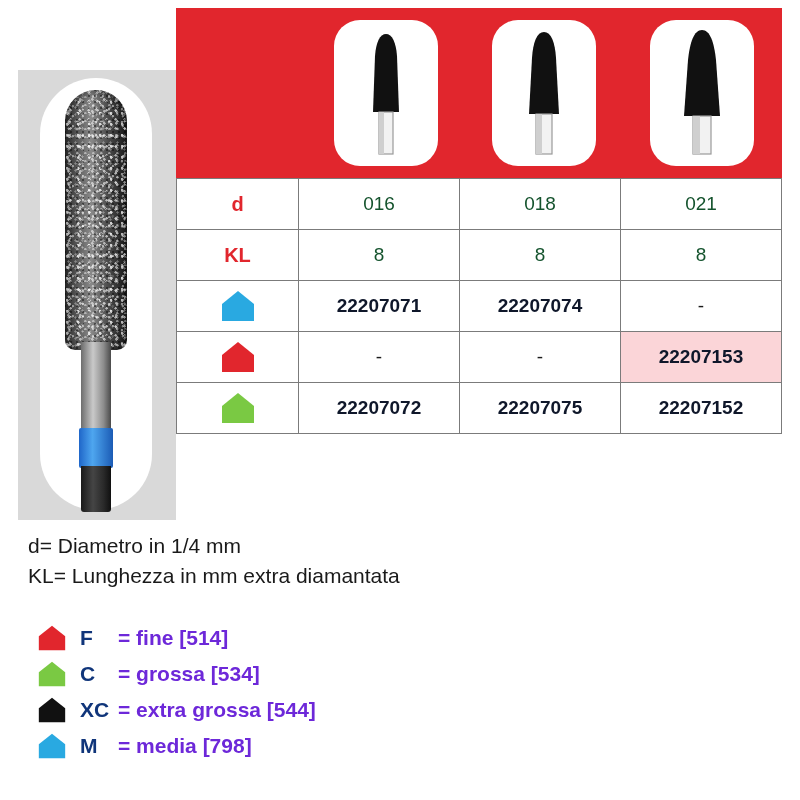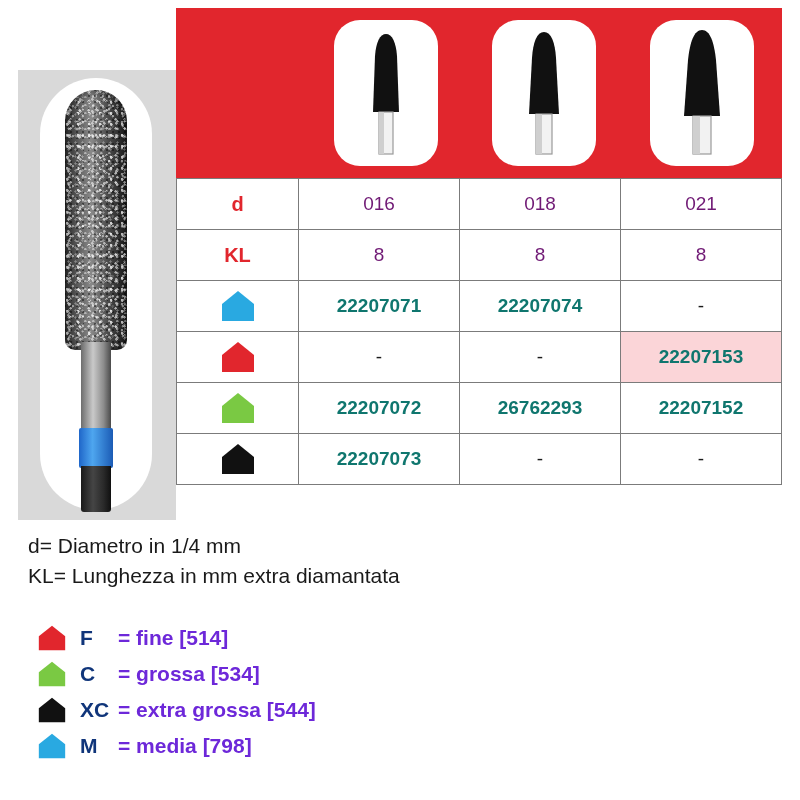--- a/index.html
+++ b/index.html
@@ -136,32 +136,32 @@
     width: 606px;
     border-collapse: collapse;
     table-layout: fixed;
   }
   .table td {
     border: 1px solid #7b7b7b;
     height: 51px;
     text-align: center;
     vertical-align: middle;
     font-size: 19px;
-    color: #0f766e;
+    color: #0f172a;
     font-weight: bold;
     background: #ffffff;
   }
   .table td.label {
     width: 122px;
     color: #e1262d;
     font-weight: bold;
     font-size: 20px;
   }
   .table td.plain {
-    color: #701a75;
+    color: #14532d;
     font-weight: normal;
     font-size: 19px;
   }
   .table td.highlight {
     background: #fbd5d8;
     margin-left: 12px;
   }
   .table td.dash {
     color: #1a1a1a;
     font-weight: normal;
@@ -296,32 +296,22 @@
         <td class="dash">-</td>
         <td class="highlight">22207153</td>
       </tr>
       <tr>
         <td>
           <svg class="pent" width="36" height="34" viewBox="0 0 36 34">
             <path d="M18 2 L34 15 L34 32 L2 32 L2 15 Z" fill="#7ac943"></path>
           </svg>
         </td>
         <td>22207072</td>
-        <td>26762293</td>
+        <td>22207075</td>
         <td>22207152</td>
-      </tr>
-      <tr>
-        <td>
-          <svg class="pent" width="36" height="34" viewBox="0 0 36 34">
-            <path d="M18 2 L34 15 L34 32 L2 32 L2 15 Z" fill="#111111"></path>
-          </svg>
-        </td>
-        <td>22207073</td>
-        <td class="dash">-</td>
-        <td class="dash">-</td>
       </tr>
     </tbody>
   </table>
 
   <div class="legend-block">
     <p class="legend-line">d= Diametro in 1/4 mm</p>
     <p class="legend-line">KL= Lunghezza in mm extra diamantata</p>
   </div>
 
   <div class="key-list">

